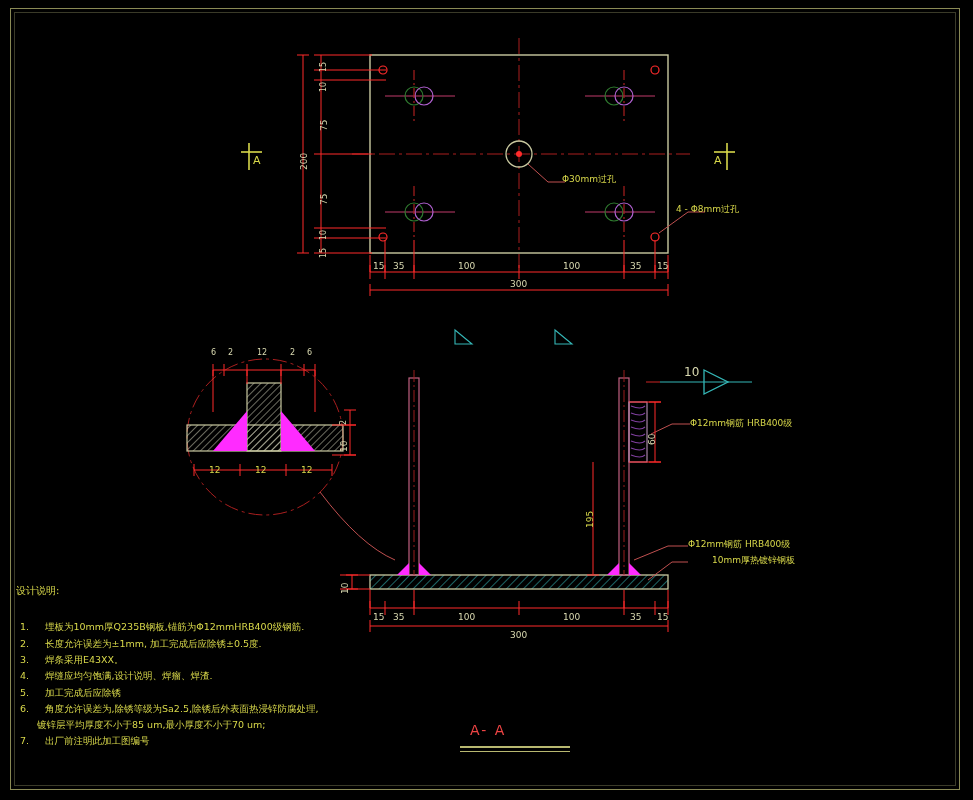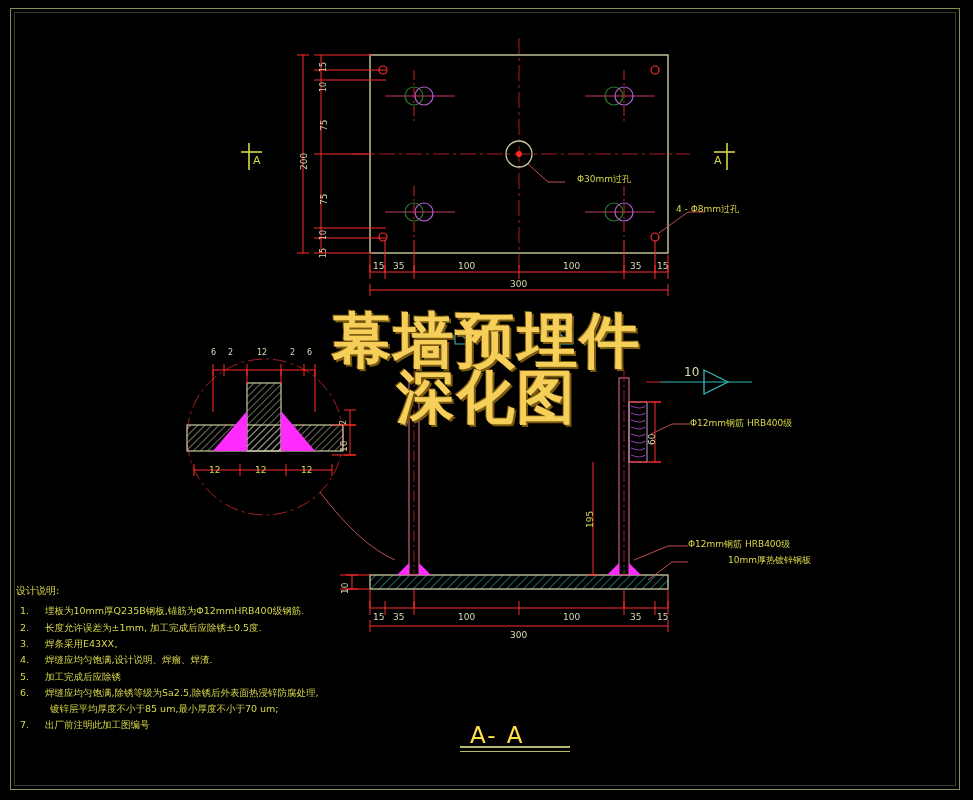--- a/index.html
+++ b/index.html
@@ -6,31 +6,31 @@
   body{width:973px;height:800px;overflow:hidden;font-family:"DejaVu Sans","Liberation Sans",sans-serif;}
   #stage{position:relative;width:973px;height:800px;background:#000;overflow:hidden;}
   .frame{position:absolute;left:10px;top:8px;width:950px;height:782px;border:1px solid #8a8a55;box-sizing:border-box;}
   .frame2{position:absolute;left:14px;top:12px;width:942px;height:774px;border:1px solid #3a3a28;box-sizing:border-box;}
   svg{position:absolute;left:0;top:0;width:973px;height:800px;}
   .lbl{position:absolute;color:#d8d84a;font-size:9px;line-height:1.1;white-space:nowrap;}
   .lbl.small{font-size:8px;}
   .lbl.wht{color:#d9d9b0;}
   .vert{transform:rotate(-90deg);transform-origin:left top;}
   .notes{position:absolute;left:16px;top:582px;width:340px;color:#d8d84a;font-size:9.5px;line-height:1.72;}
-  .notes .hd{font-size:10px;margin-bottom:4px;}
+  .notes .hd{font-size:10px;margin-bottom:20px;}
   .notes .row{display:flex;gap:4px;}
   .notes .num{width:13px;text-align:right;flex:none;}
   .notes .txt{flex:1;margin-left:12px;}
-  .notes .cont{padding-left:34px;}
+  .notes .cont{padding-left:21px;}
   .overlay{position:absolute;left:0;top:312px;width:973px;text-align:center;pointer-events:none;}
   .ovl-line{font-family:"DejaVu Sans","Liberation Sans",sans-serif;font-weight:bold;color:#f5cf5a;
             font-size:60px;line-height:0.96;letter-spacing:2px;
             text-shadow:2px 2px 0 #7a5a10, -1px -1px 0 #7a5a10;}
   .ovl-line.l2{font-size:58px;}
-  .secttl{position:absolute;left:470px;top:722px;color:#fde047;font-size:23px;letter-spacing:2px;}
+  .secttl{position:absolute;left:470px;top:722px;color:#ef4444;font-size:14px;letter-spacing:2px;}
   .sectrule{position:absolute;left:460px;top:746px;width:110px;border-top:2px solid #b8b870;}
   .sectrule2{position:absolute;left:460px;top:751px;width:110px;border-top:1px solid #b8b870;}
 </style>
 </head>
 <body>
 
 <div id="stage">
 
   <div class="frame"></div>
   <div class="frame2"></div>
@@ -269,21 +269,21 @@
   <div class="lbl wht vert small" style="left:320px;top:258px;">15</div>
 
   <div class="lbl wht" style="left:373px;top:262px;">15</div>
   <div class="lbl wht" style="left:393px;top:262px;">35</div>
   <div class="lbl wht" style="left:458px;top:262px;">100</div>
   <div class="lbl wht" style="left:563px;top:262px;">100</div>
   <div class="lbl wht" style="left:630px;top:262px;">35</div>
   <div class="lbl wht" style="left:657px;top:262px;">15</div>
   <div class="lbl wht" style="left:510px;top:280px;">300</div>
 
-  <div class="lbl" style="left:562px;top:175px;margin-left:15px;">Φ30mm过孔</div>
+  <div class="lbl" style="left:562px;top:175px;">Φ30mm过孔</div>
   <div class="lbl" style="left:676px;top:205px;">4 - Φ8mm过孔</div>
 
   <div class="lbl" style="left:253px;top:155px;font-size:11px;">A</div>
   <div class="lbl" style="left:714px;top:155px;font-size:11px;">A</div>
 
   <div class="lbl wht small" style="left:211px;top:349px;">6</div>
   <div class="lbl wht small" style="left:228px;top:349px;">2</div>
   <div class="lbl wht small" style="left:257px;top:349px;">12</div>
   <div class="lbl wht small" style="left:290px;top:349px;">2</div>
   <div class="lbl wht small" style="left:307px;top:349px;">6</div>
@@ -302,21 +302,21 @@
   <div class="lbl wht" style="left:373px;top:613px;">15</div>
   <div class="lbl wht" style="left:393px;top:613px;">35</div>
   <div class="lbl wht" style="left:458px;top:613px;">100</div>
   <div class="lbl wht" style="left:563px;top:613px;">100</div>
   <div class="lbl wht" style="left:630px;top:613px;">35</div>
   <div class="lbl wht" style="left:657px;top:613px;">15</div>
   <div class="lbl wht" style="left:510px;top:631px;">300</div>
 
   <div class="lbl" style="left:690px;top:419px;">Φ12mm钢筋  HRB400级</div>
   <div class="lbl" style="left:688px;top:540px;">Φ12mm钢筋  HRB400级</div>
-  <div class="lbl" style="left:728px;top:556px;">10mm厚热镀锌钢板</div>
+  <div class="lbl" style="left:712px;top:556px;">10mm厚热镀锌钢板</div>
   <div class="lbl wht" style="left:684px;top:366px;font-size:12px;">10</div>
 
   <div class="secttl">A- A</div>
   <div class="sectrule"></div>
   <div class="sectrule2"></div>
 
   <div class="notes">
     <div class="hd">设计说明:</div>
     <div class="row">
         <span class="num">1.</span>
@@ -333,27 +333,23 @@
     <div class="row">
         <span class="num">4.</span>
         <span class="txt">焊缝应均匀饱满,设计说明、焊瘤、焊渣.</span>
       </div>
     <div class="row">
         <span class="num">5.</span>
         <span class="txt">加工完成后应除锈</span>
       </div>
     <div class="row">
         <span class="num">6.</span>
-        <span class="txt">焊缝应均匀饱满,除锈等级为Sa2.5,除锈后外表面热浸锌防腐处理,</span>
+        <span class="txt">角度允许误差为,除锈等级为Sa2.5,除锈后外表面热浸锌防腐处理,</span>
       </div>
     <div class="cont">镀锌层平均厚度不小于85 um,最小厚度不小于70 um;</div>
     <div class="row">
         <span class="num">7.</span>
         <span class="txt">出厂前注明此加工图编号</span>
       </div>
   </div>
 
-  <div class="overlay">
-    <div class="ovl-line">幕墙预埋件</div>
-    <div class="ovl-line l2">深化图</div>
-  </div>
 
 </div>
 
 </body></html>

